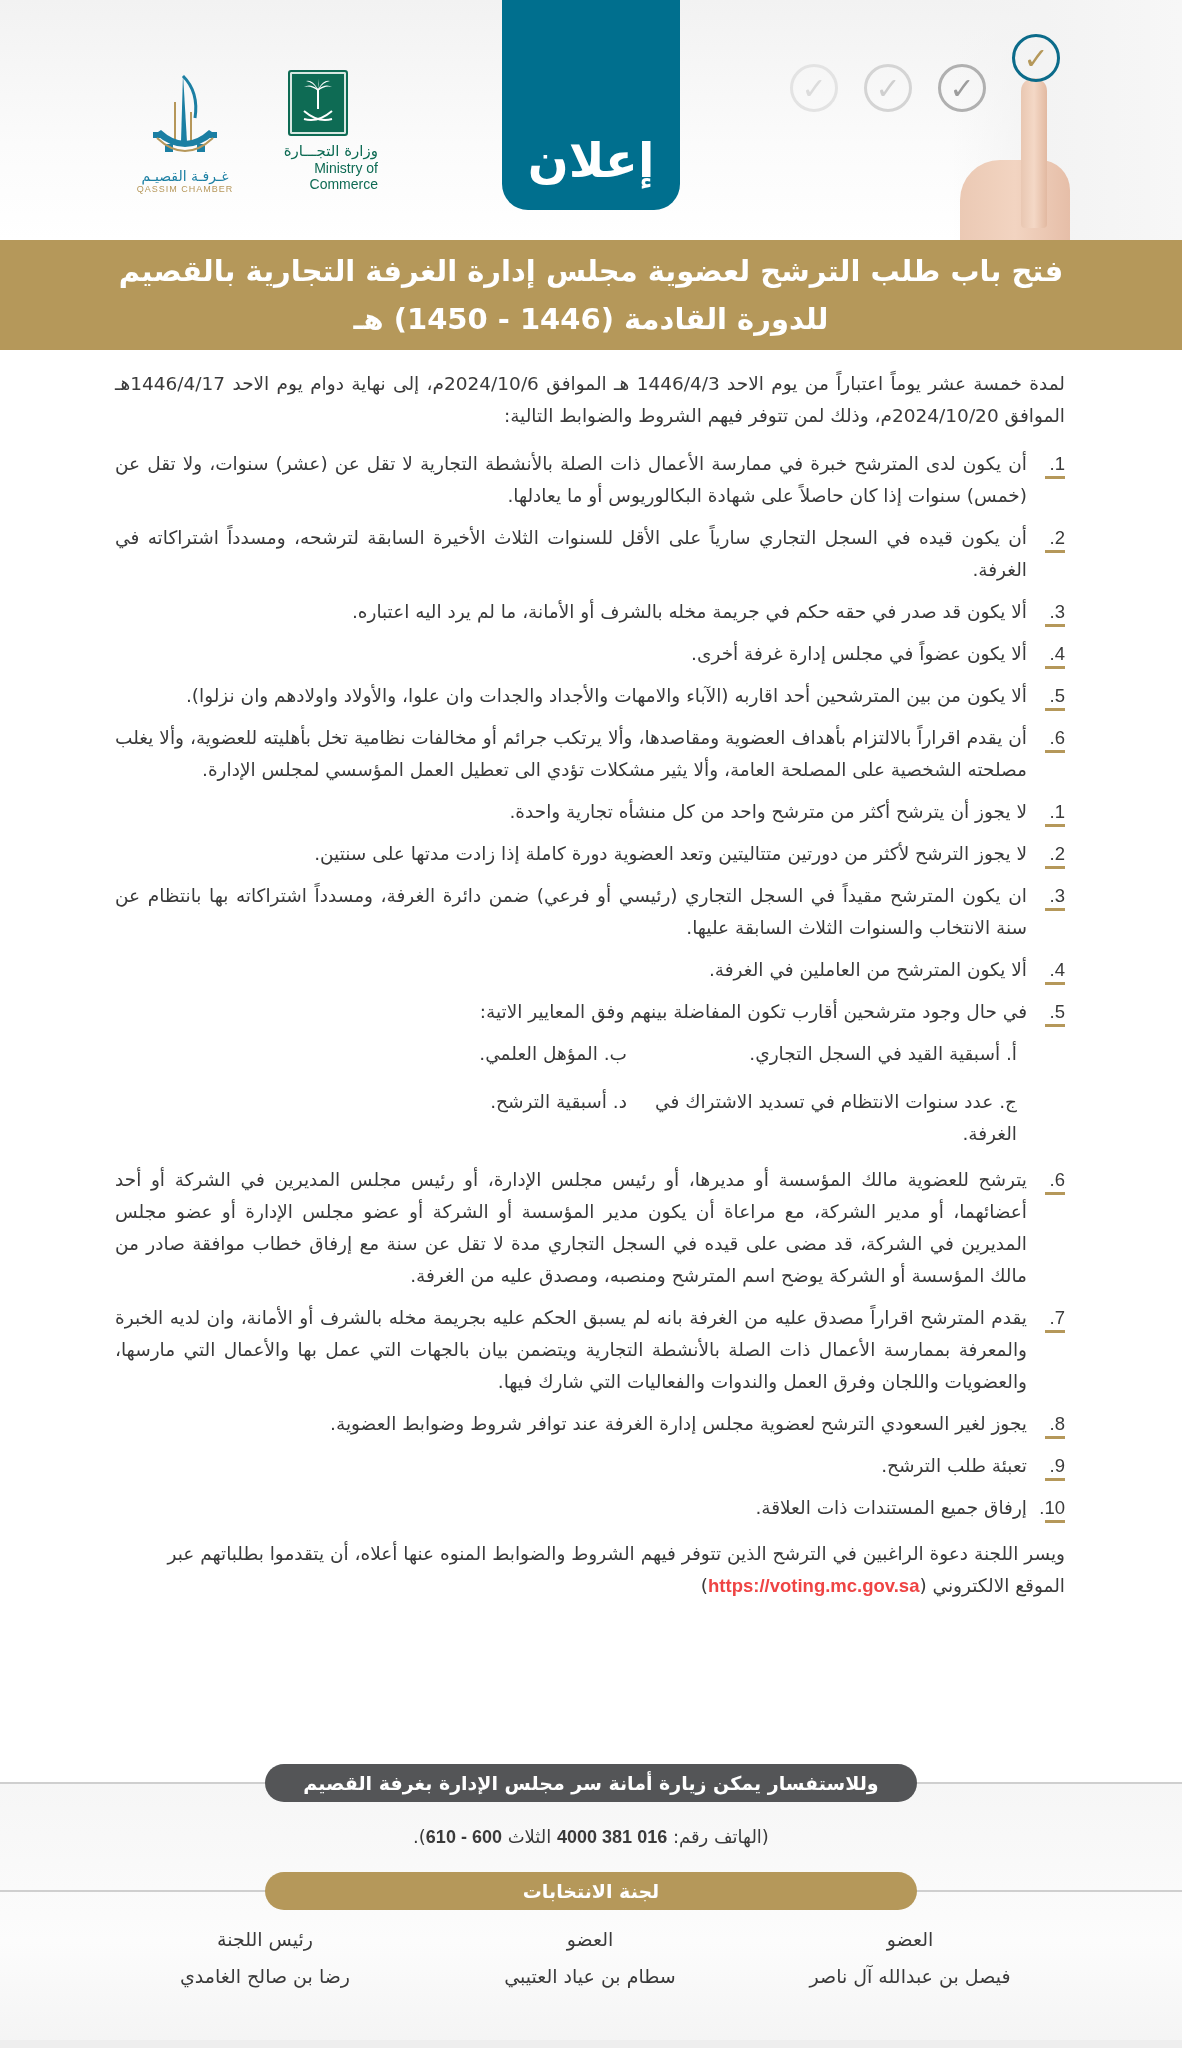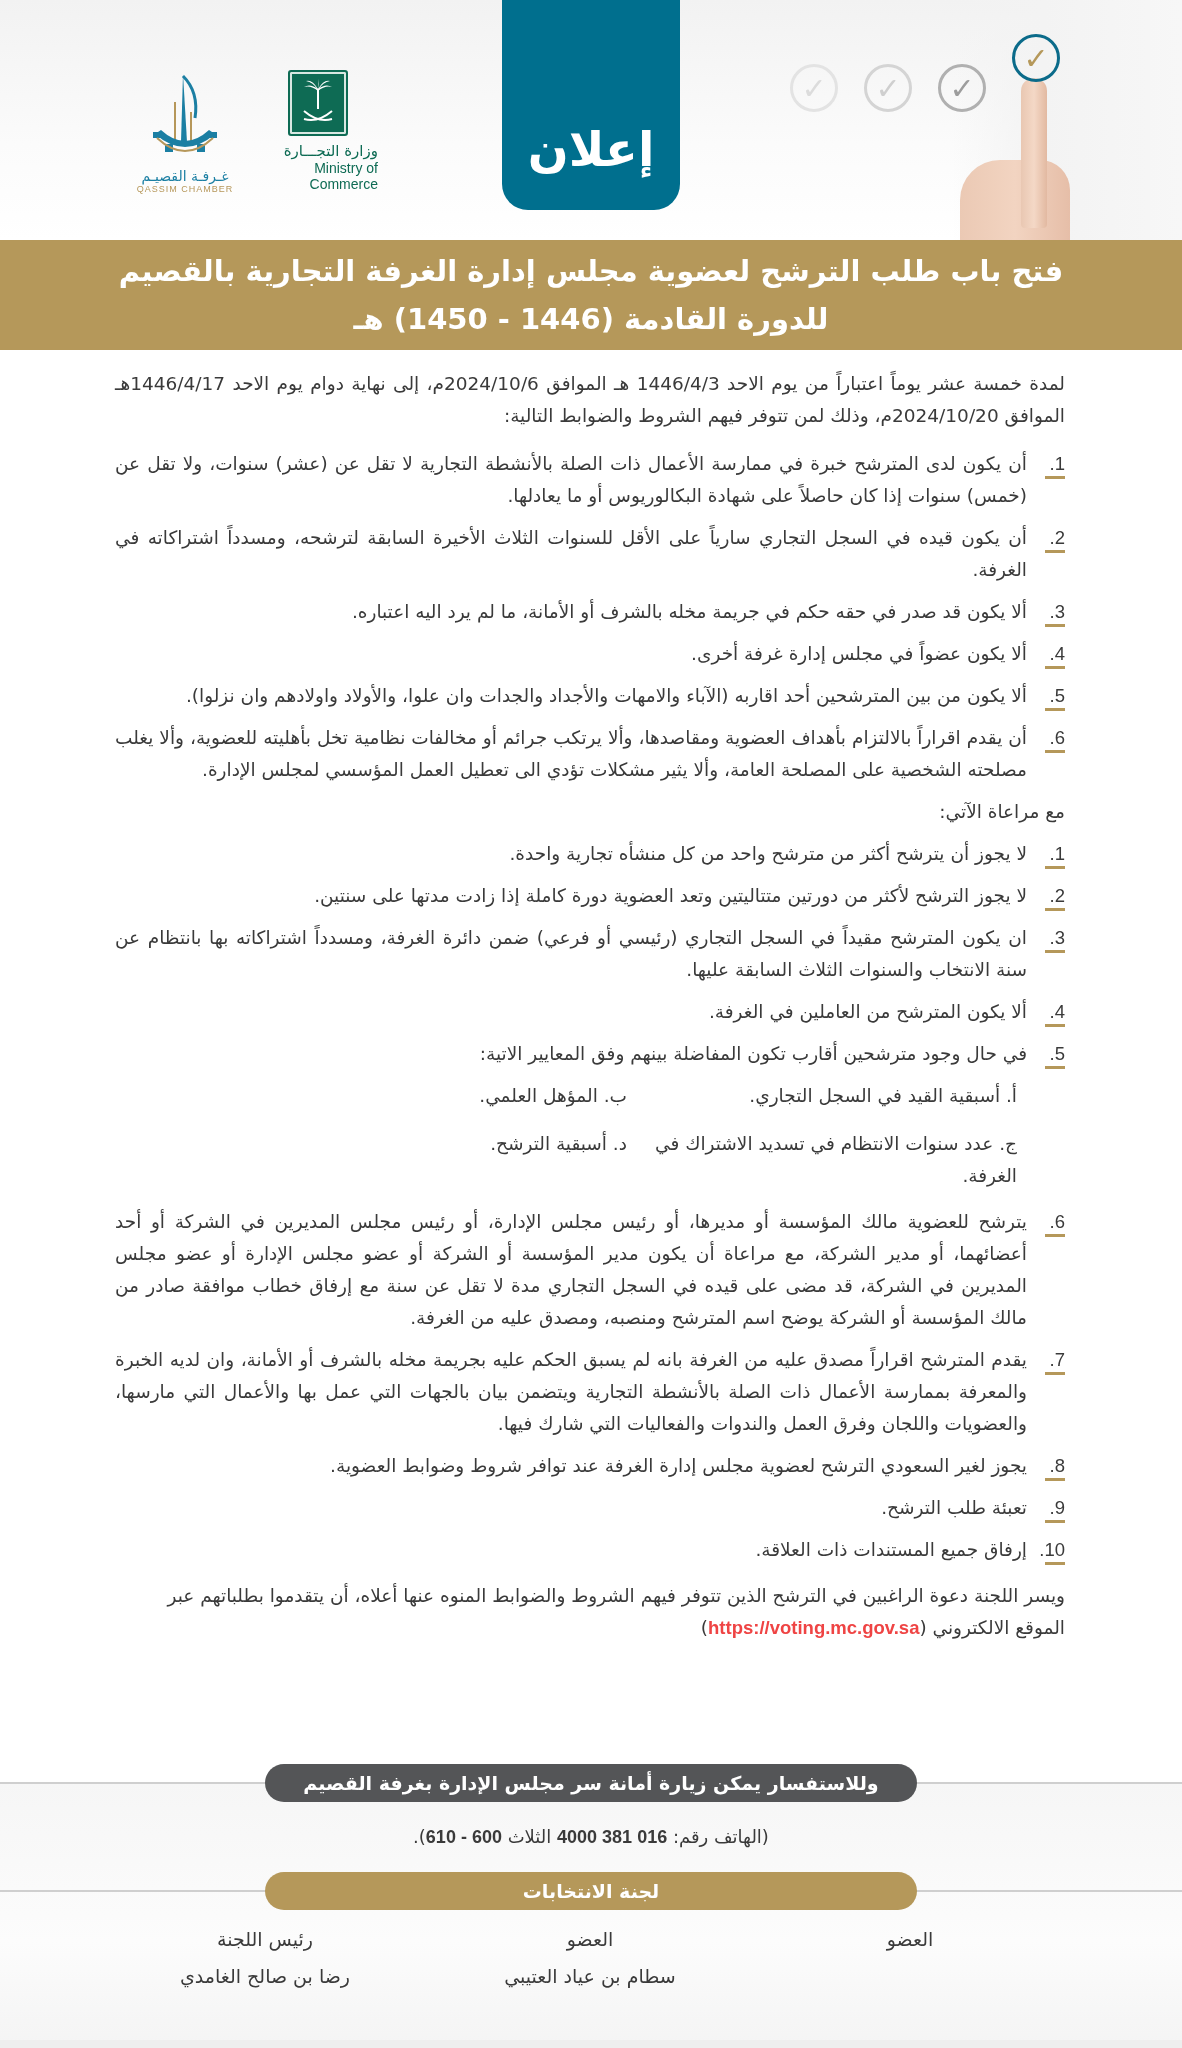--- a/index.html
+++ b/index.html
@@ -11,21 +11,21 @@
     position: relative;
   }
   .header {
     position: absolute; left: 0; top: 0; width: 1182px; height: 240px;
     background: linear-gradient(180deg, #f2f2f2 0%, #fbfbfb 60%, #ffffff 100%);
     overflow: hidden;
   }
   .announce-tab {
     position: absolute; left: 502px; top: 0; width: 178px; height: 210px;
     background: #006f8e; border-radius: 0 0 26px 26px;
-    display: flex; align-items: flex-end; justify-content: center; padding-bottom: 33px;
+    display: flex; align-items: flex-end; justify-content: center; padding-bottom: 22px;
   }
   .announce-tab span { color: #fff; font-size: 48px; font-weight: bold; }
   .logo-moc { position: absolute; left: 258px; top: 70px; width: 120px; height: 120px; text-align: right; }
   .moc-emblem {
     width: 60px; height: 66px; margin: 0 auto; background: #0e6b54; border-radius: 3px;
     border: 2px solid #0e6b54; box-shadow: inset 0 0 0 2px #d8e8e2;
     display: flex; align-items: center; justify-content: center;
   }
   .moc-ar { font-size: 15px; color: #0e6b54; margin-top: 6px; }
   .moc-en { font-size: 14px; color: #0e6b54; direction: ltr; font-family: "Liberation Sans", sans-serif; }
@@ -152,21 +152,20 @@
     <div class="item">
         <span class="num">5.</span>
         <span class="item-text">ألا يكون من بين المترشحين أحد اقاربه (الآباء والامهات والأجداد والجدات وان علوا، والأولاد واولادهم وان نزلوا).</span>
       </div>
     <div class="item">
         <span class="num">6.</span>
         <span class="item-text">أن يقدم اقراراً بالالتزام بأهداف العضوية ومقاصدها، وألا يرتكب جرائم أو مخالفات نظامية تخل بأهليته للعضوية، وألا يغلب مصلحته الشخصية على المصلحة العامة، وألا يثير مشكلات تؤدي الى تعطيل العمل المؤسسي لمجلس الإدارة.</span>
       </div>
   </div>
 
-  <p class="note-heading">مع مراعاة الآتي:</p>
 
   <div>
     <div class="item">
         <span class="num">1.</span>
         <span class="item-text">لا يجوز أن يترشح أكثر من مترشح واحد من كل منشأه تجارية واحدة.</span>
       </div>
     <div class="item">
         <span class="num">2.</span>
         <span class="item-text">لا يجوز الترشح لأكثر من دورتين متتاليتين وتعد العضوية دورة كاملة إذا زادت مدتها على سنتين.</span>
       </div>
@@ -222,20 +221,21 @@
 <div class="phone">
   <span>(الهاتف رقم: </span><b>016 381 4000</b><span> الثلاث </span><b>600 - 610</b><span>).</span>
 </div>
 
 <div class="divider" style="top:1890px;"></div>
 <div class="pill pill-gold">لجنة الانتخابات</div>
 
 <div class="committee">
   <div class="member" style="left:760px;">
     <div class="role">العضو</div>
+    <div class="name">فيصل بن عبدالله آل ناصر</div>
   </div>
   <div class="member" style="left:440px;">
     <div class="role">العضو</div>
     <div class="name">سطام بن عياد العتيبي</div>
   </div>
   <div class="member" style="left:115px;">
     <div class="role">رئيس اللجنة</div>
     <div class="name">رضا بن صالح الغامدي</div>
   </div>
 </div>

